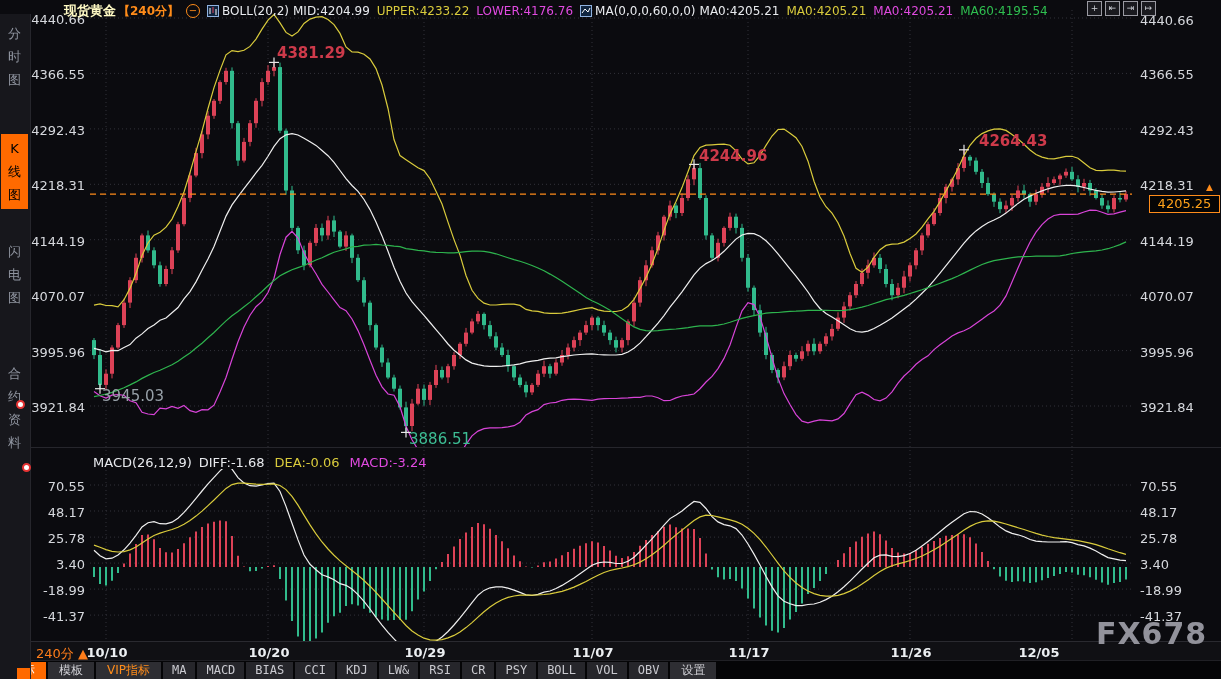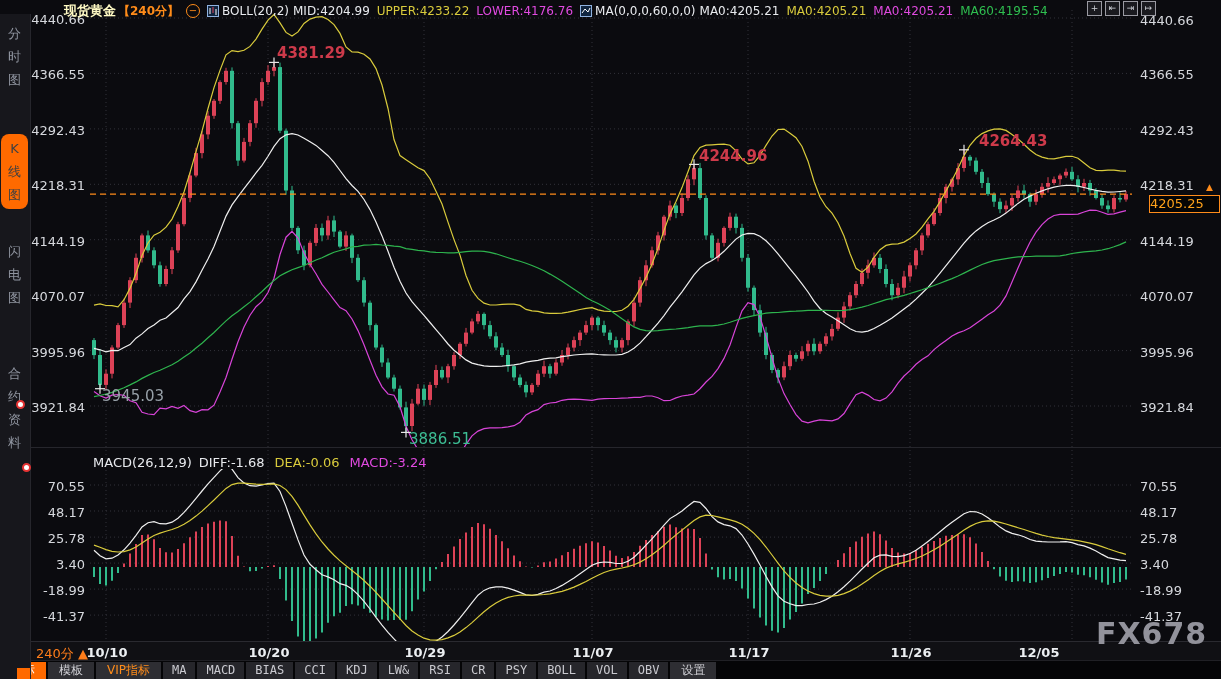--- a/index.html
+++ b/index.html
@@ -2,21 +2,21 @@
 <html><head>
 <meta charset="utf-8">
 <style>
   html,body{margin:0;padding:0;background:#000;}
   .screen{position:relative;width:1221px;height:679px;background:#0b0b0f;overflow:hidden;
           font-family:"DejaVu Sans","Liberation Sans",sans-serif;-webkit-font-smoothing:antialiased;}
   
   .sidebar{position:absolute;left:0;top:14px;width:30px;height:679px;background:#17171c;border-right:1px solid #26262c;z-index:6;}
   .side-item{position:absolute;left:1px;width:27px;text-align:center;color:#9095a0;cursor:pointer;}
   .side-item .vtext{display:inline-block;width:16px;word-break:break-all;line-height:23px;font-size:13px;}
-  .side-item.active{background:#ff6a00;color:#404040;padding:3px 0;border-radius:8px;}
+  .side-item.active{background:#ff6a00;color:#000000;padding:3px 0;}
   .sun{position:absolute;width:5px;height:5px;border:2px solid #e53333;border-radius:50%;background:#fff;z-index:7;}
   .corner-accent{position:absolute;left:17px;top:668px;width:13px;height:11px;background:#ff6a00;z-index:7;}
   
   .hdr{position:absolute;left:64px;top:3px;height:16px;display:flex;align-items:center;gap:7px;font-size:12px;white-space:nowrap;z-index:5;}
   .hdr-w{color:#e8eaee;} .hdr-y{color:#d9cb3c;} .hdr-m{color:#e04ae0;} .hdr-g{color:#2fbf50;} .hdr-o{color:#ff8c1a;font-weight:bold;}
   .sym{color:#fef9c3;font-weight:bold;font-size:13px;}
   .collapse{display:inline-flex;align-items:center;justify-content:center;width:12px;height:12px;border:1px solid #ff8c1a;
             border-radius:50%;color:#ff8c1a;font-size:10px;line-height:10px;cursor:pointer;}
   .mini-ic{display:inline-block;width:12px;height:12px;}
   .controls{position:absolute;left:1087px;top:1px;display:flex;gap:3px;z-index:6;}
@@ -28,21 +28,21 @@
   .lbl.r{left:1140px;text-align:left;}
   
   .ann{position:absolute;font-size:15px;z-index:4;white-space:nowrap;}
   .ann-red{color:#cd3a4a;font-weight:bold;}
   .ann-gray{color:#97a0a8;}
   .ann-green{color:#3dbd94;}
   
   .macd-legend{position:absolute;left:93px;top:455px;font-size:13px;display:flex;gap:10px;z-index:4;white-space:nowrap;}
   
   .price-tag{position:absolute;left:1149px;top:195px;width:69px;height:16px;border:1px solid #ff8c1a;background:#050505;
-             color:#ffa21a;font-size:13px;line-height:16px;z-index:6;}
+             color:#ffa21a;font-size:13px;line-height:16px;text-align:center;z-index:6;}
   .alert{position:absolute;left:1206px;top:182px;color:#ff8c1a;font-size:9px;z-index:6;}
   
   .sep1{position:absolute;left:30px;top:447px;width:1191px;height:1px;background:#26262c;z-index:3;}
   .date-row{position:absolute;left:30px;top:641px;width:1191px;height:18px;background:#101014;border-top:1px solid #2a2a30;z-index:4;}
   .period-lbl{position:absolute;left:6px;top:3px;color:#ff7d1a;font-weight:normal;font-size:13px;}
   .date{position:absolute;top:3px;width:50px;text-align:center;color:#eceff2;font-weight:bold;font-size:13px;}
   .watermark{position:absolute;left:1096px;top:616px;font-size:30px;font-weight:bold;color:#92929b;letter-spacing:1px;z-index:8;}
   .toolbar{position:absolute;left:0px;top:660px;width:1221px;height:19px;background:#050507;border-top:1px solid #202025;
            display:flex;align-items:center;gap:2px;box-sizing:border-box;z-index:5;}
   .tb-btn{height:17px;display:flex;align-items:center;background:#2e2e33;color:#cfcfd4;font-size:12px;padding:0 11px;cursor:pointer;}

